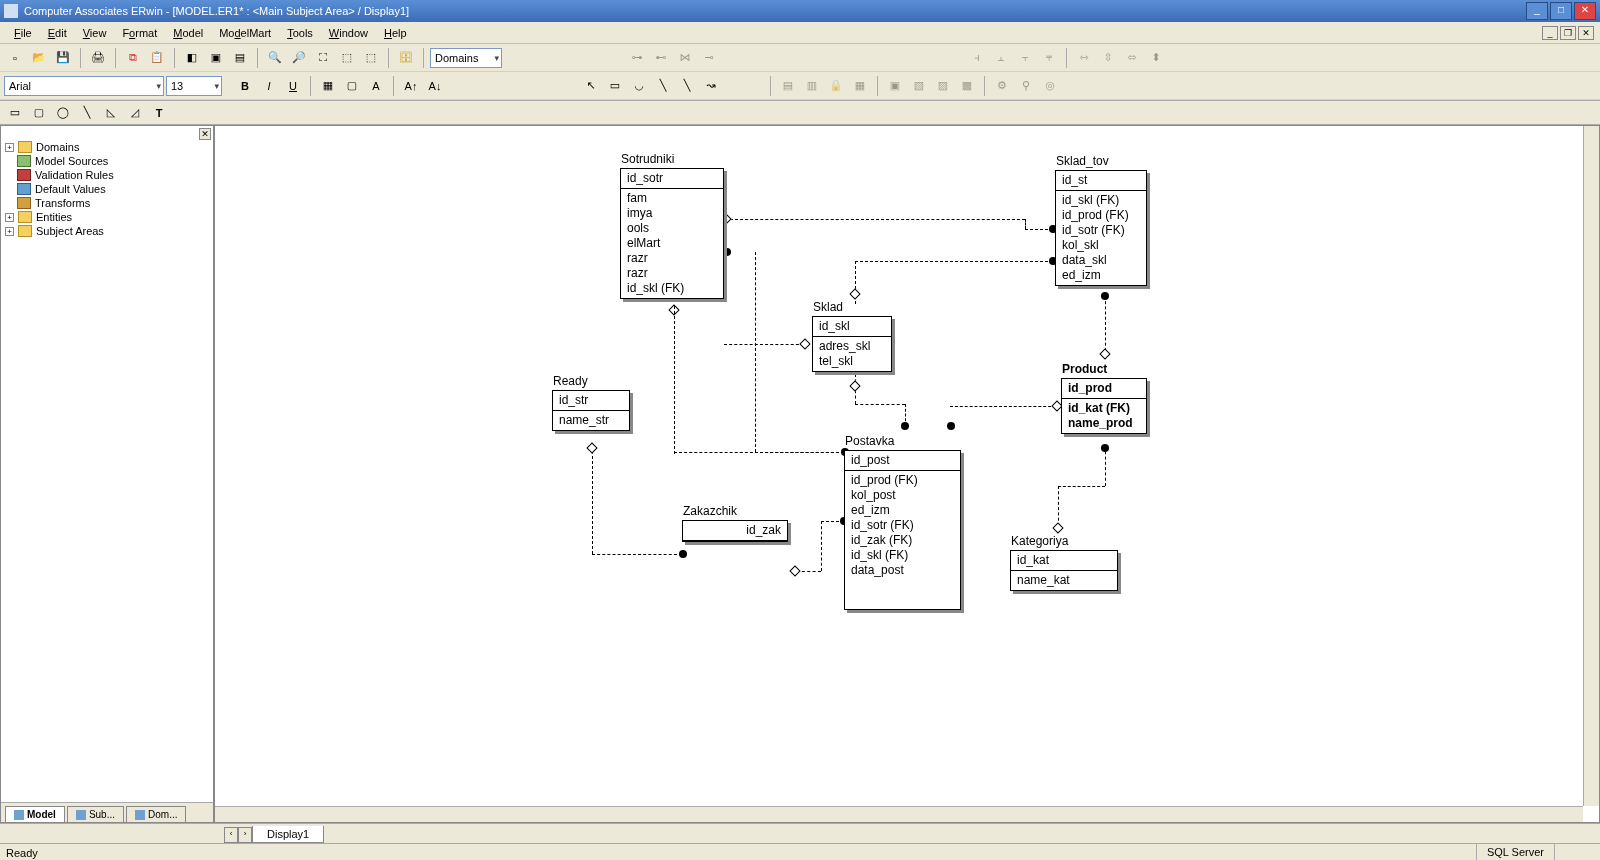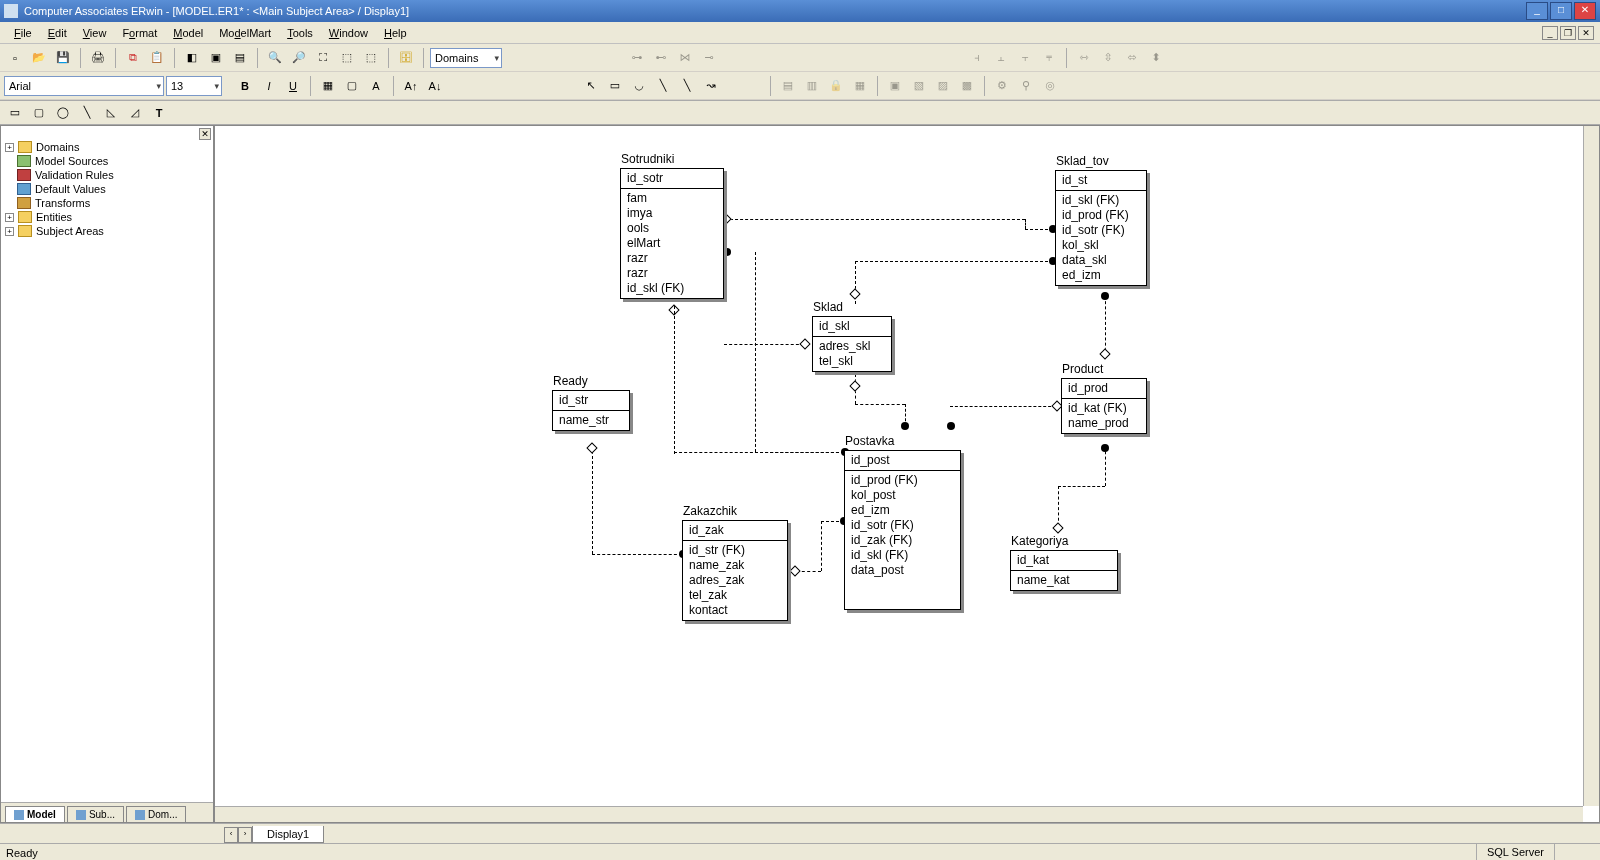--- a/index.html
+++ b/index.html
@@ -725,21 +725,21 @@
       <div class="entity" style="left:337px; top:264px; width:78px;">
         <div class="entity-title">Ready</div>
         <div class="pk">
             <div>id_str</div>
           </div>
         <div class="attrs">
           <div>name_str</div>
         </div>
       </div>
 
-      <div class="entity" style="left:846px; top:252px; width:86px;">
+      <div class="entity" style="left:846px; top:252px; width:86px;font-weight:bold;">
         <div class="entity-title">Product</div>
         <div class="pk">
             <div>id_prod</div>
           </div>
         <div class="attrs">
           <div>id_kat (FK)</div>
           <div>name_prod</div>
         </div>
       </div>
 
@@ -752,32 +752,25 @@
           <div>id_prod (FK)</div>
           <div>kol_post</div>
           <div>ed_izm</div>
           <div>id_sotr (FK)</div>
           <div>id_zak (FK)</div>
           <div>id_skl (FK)</div>
           <div>data_post</div>
         </div>
       </div>
 
-      <div class="entity" style="left:467px; top:394px; width:106px;">
+      <div class="entity" style="left:467px; top:394px; width:106px;text-align:right;">
         <div class="entity-title">Zakazchik</div>
         <div class="pk">
             <div>id_zak</div>
           </div>
-        <div class="attrs">
-          <div>id_str (FK)</div>
-          <div>name_zak</div>
-          <div>adres_zak</div>
-          <div>tel_zak</div>
-          <div>kontact</div>
-        </div>
       </div>
 
       <div class="entity" style="left:795px; top:424px; width:108px;">
         <div class="entity-title">Kategoriya</div>
         <div class="pk">
             <div>id_kat</div>
           </div>
         <div class="attrs">
           <div>name_kat</div>
         </div>

